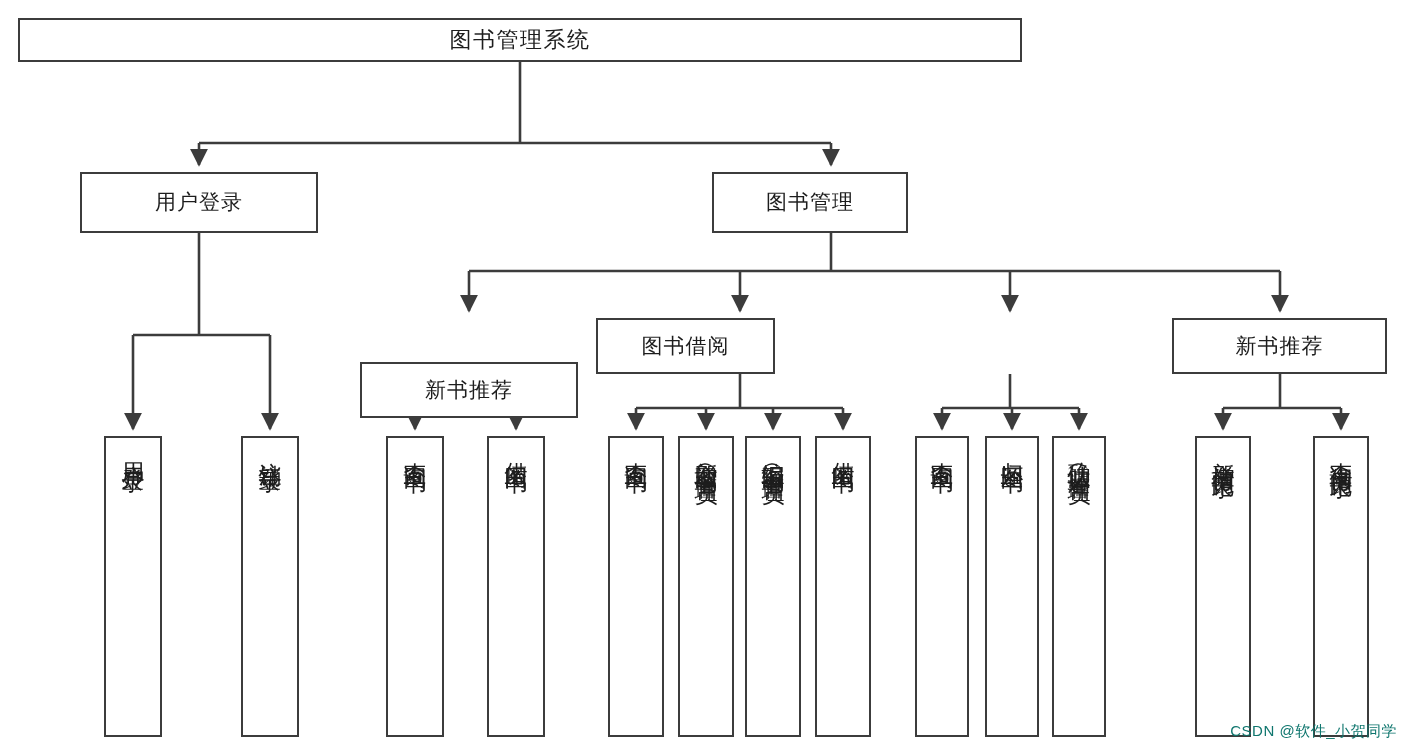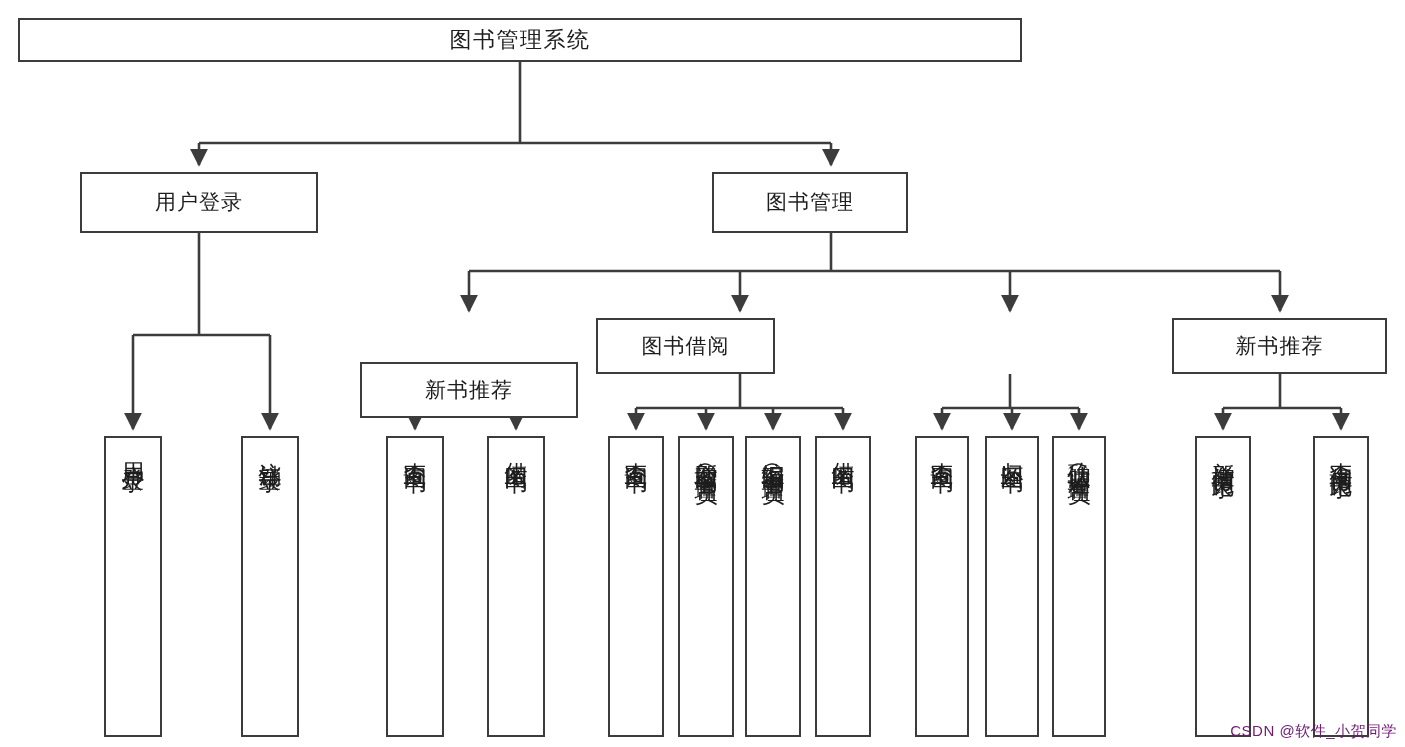--- a/index.html
+++ b/index.html
@@ -63,21 +63,21 @@
     font-size: 23px;
     line-height: 1;
     letter-spacing: 3px;
     white-space: nowrap;
   }
   #watermark {
     position: absolute;
     right: 8px;
     bottom: 6px;
     font-size: 15px;
-    color: #701a75;
+    color: #0f766e;
     letter-spacing: 0.5px;
     z-index: 5;
     white-space: nowrap;
   }
 </style>
 </head>
 <body>
 
 <div id="diagram-root">
 

